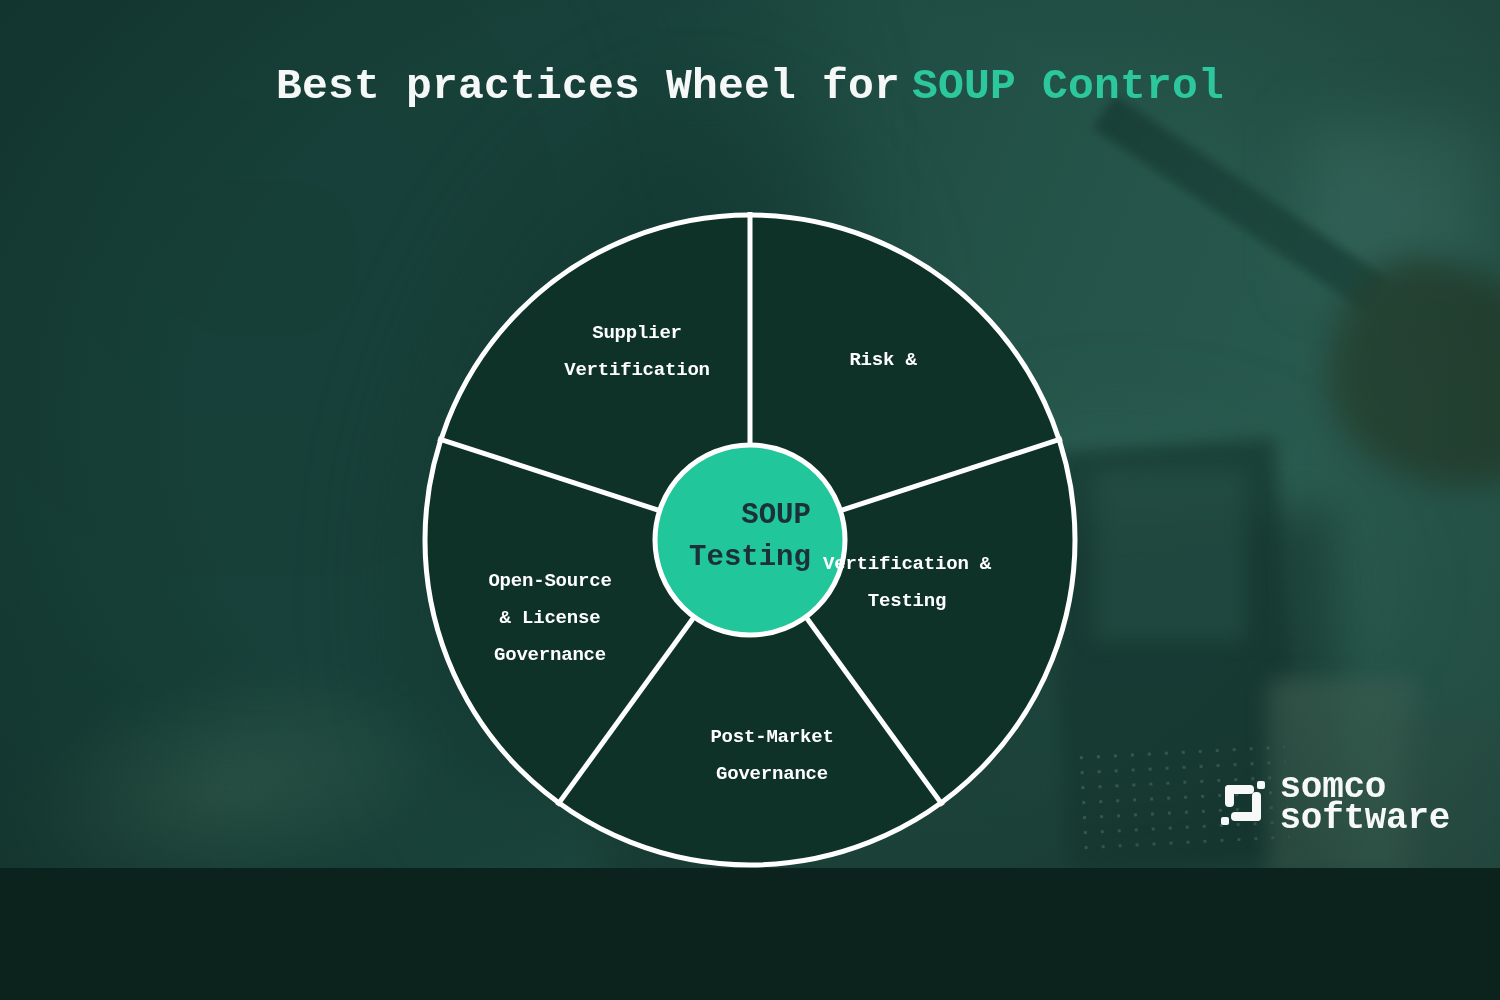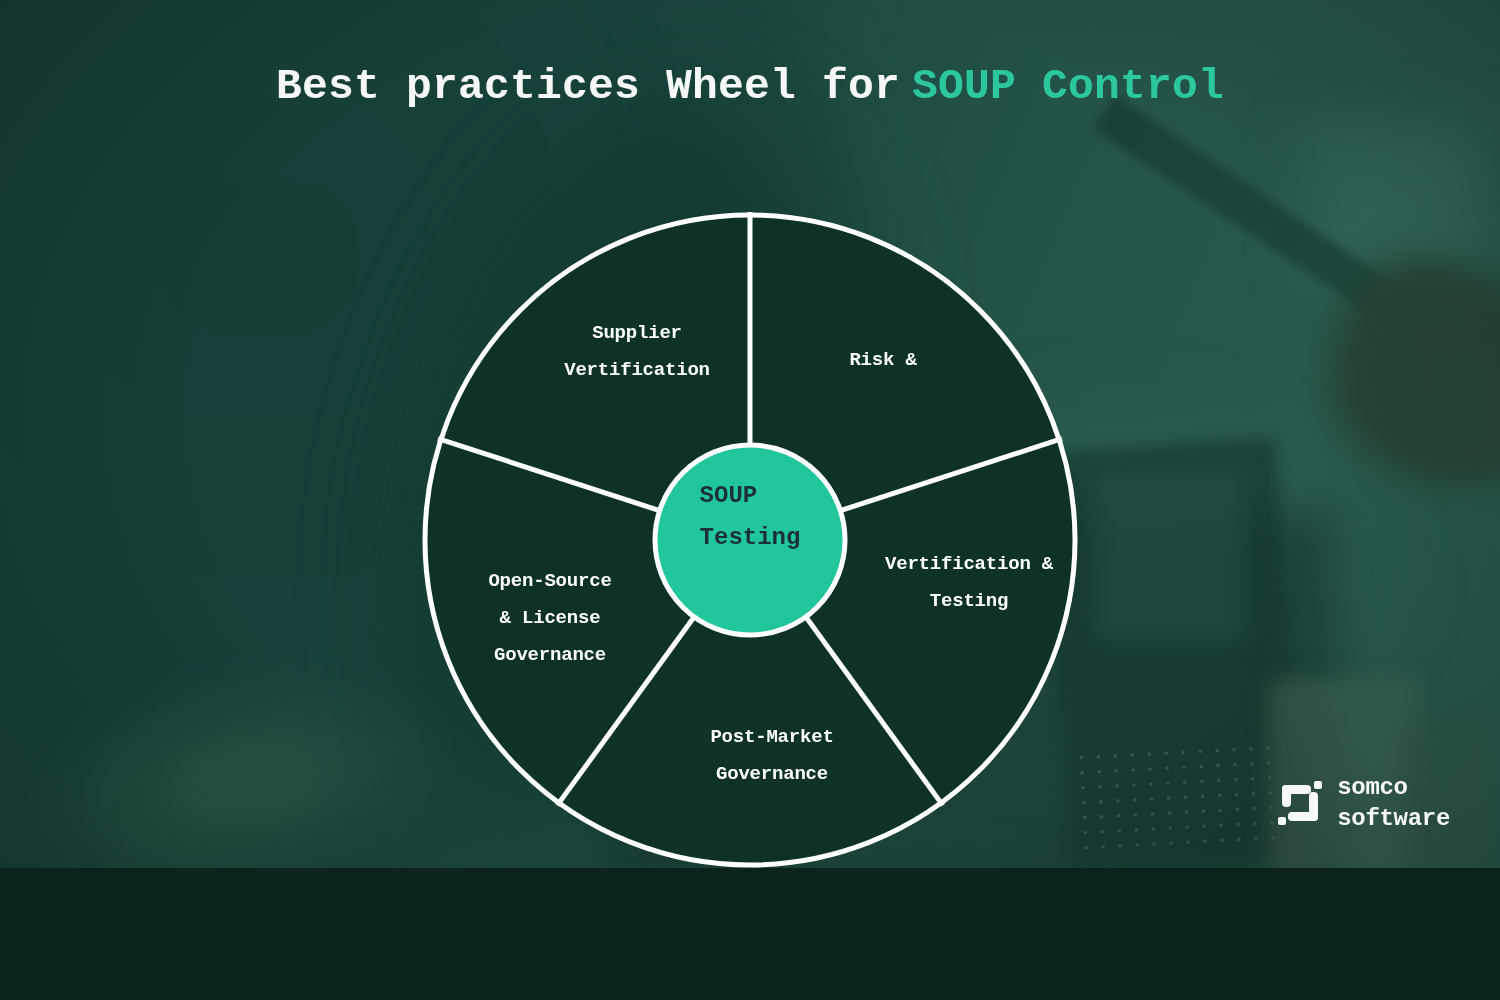--- a/index.html
+++ b/index.html
@@ -44,25 +44,25 @@
   .vignette{left:0;top:0;width:1500px;height:1000px;
     background:radial-gradient(ellipse at 50% 42%,rgba(0,0,0,0) 52%,rgba(6,20,16,.38) 100%);}
   
   .title{position:absolute;left:0;top:62px;width:1500px;margin:0;text-align:center;
     font-size:43px;font-weight:700;letter-spacing:.2px;color:#f5f8f7;z-index:20;}
   .title .accent{color:#2cc79c;margin-left:12px;}
   
   .wheel{position:absolute;left:410px;top:200px;z-index:10;}
   .seg-label{position:absolute;transform:translate(-50%,-50%);text-align:center;z-index:12;
     color:#ffffff;font-size:19px;font-weight:700;line-height:37px;letter-spacing:-.2px;white-space:nowrap;}
-  .center-label{position:absolute;left:750px;top:517px;transform:translate(-50%,-50%);
-    text-align:left;z-index:13;color:#1c3039;font-size:24px;font-weight:700;line-height:42px;}
+  .center-label{position:absolute;left:750px;top:537px;transform:translate(-50%,-50%);
+    text-align:right;z-index:13;color:#1c3039;font-size:29px;font-weight:700;line-height:42px;}
   
   .logo{position:absolute;right:50px;bottom:34px;display:flex;align-items:center;gap:13px;z-index:20;}
-  .logo-text{color:#f7f9f8;font-size:24px;font-weight:700;line-height:31px;letter-spacing:-.3px;}
+  .logo-text{color:#f7f9f8;font-size:36px;font-weight:700;line-height:31px;letter-spacing:-.3px;}
   
   .bottom-card{position:absolute;left:210px;top:991px;width:250px;height:12px;background:#f2f6f4;
     border-radius:9px 9px 0 0;z-index:20;}
 </style>
 </head>
 <body>
 
 <div class="canvas">
 
   <div class="layer silhouette-main"></div>
@@ -96,21 +96,21 @@
     <circle cx="340" cy="340" r="95" fill="#22c69b" stroke="#ffffff" stroke-width="5"></circle>
   </svg>
 
   <div class="seg-label" style="left:637px;top:352px;">
     <div>Supplier</div>
     <div>Vertification</div>
   </div>
   <div class="seg-label" style="left:883px;top:352px;margin-top:8px;">
     <div>Risk &amp;</div>
   </div>
-  <div class="seg-label" style="left:969px;top:583px;">
+  <div class="seg-label" style="left:907px;top:583px;">
     <div>Vertification &amp;</div>
     <div>Testing</div>
   </div>
   <div class="seg-label" style="left:772px;top:756px;">
     <div>Post-Market</div>
     <div>Governance</div>
   </div>
   <div class="seg-label" style="left:550px;top:594px;margin-top:24px;">
     <div>Open-Source</div>
     <div>&amp; License</div>

